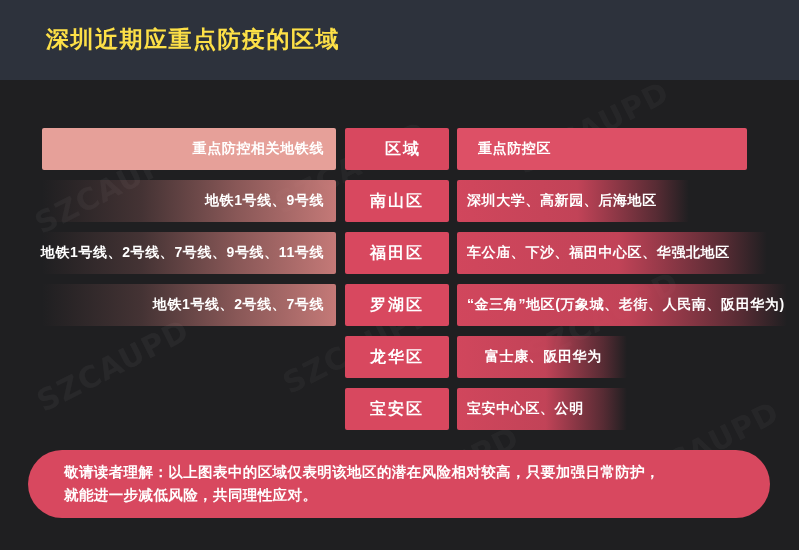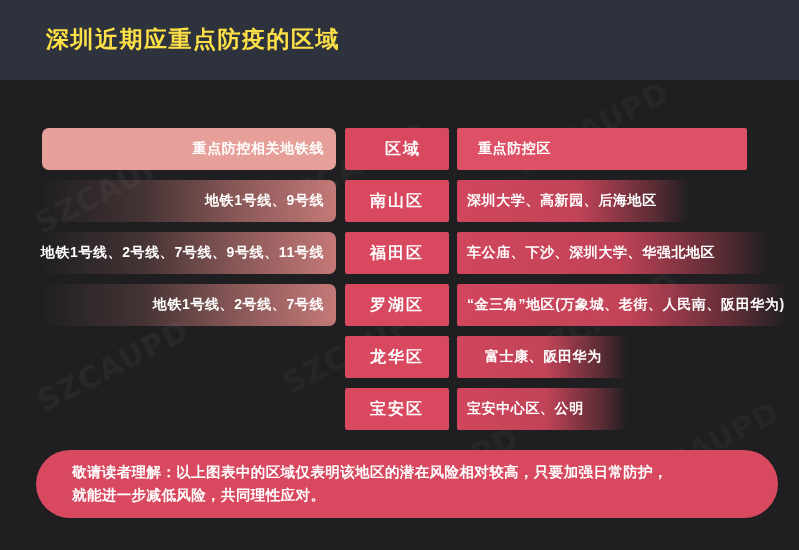--- a/index.html
+++ b/index.html
@@ -89,21 +89,21 @@
   .c-lines {
     left: 42px;
     width: 294px;
     justify-content: flex-end;
     padding-right: 12px;
     background: linear-gradient(to right,
                 rgba(201,122,120,0) 0%,
                 rgba(201,122,120,0.22) 34%,
                 rgba(201,122,120,0.62) 66%,
                 rgba(205,126,124,0.95) 100%);
-    border-radius: 7px;
+    border-radius: 2px;
   }
   .row-head .c-lines {
     background: #e6a099;
     color: #ffffff;
   }
 
   
   .c-district {
     left: 345px;
     width: 104px;
@@ -128,21 +128,21 @@
                 rgba(216,72,95,0) 100%);
   }
   .row-head .c-area {
     background: #dd5066;
     padding-left: 21px;
   }
 
   
   .note {
     position: absolute;
-    left: 36px;
+    left: 28px;
     top: 450px;
     width: 742px;
     height: 68px;
     border-radius: 34px;
     background: #d8485f;
     box-sizing: border-box;
     padding: 11px 36px 0 36px;
     z-index: 5;
   }
   .note p {
@@ -184,21 +184,21 @@
 
     <div class="row">
       <div class="cell c-lines">地铁1号线、9号线</div>
       <div class="cell c-district">南山区</div>
       <div class="cell c-area" style="width:232px;">深圳大学、高新园、后海地区</div>
     </div>
 
     <div class="row">
       <div class="cell c-lines">地铁1号线、2号线、7号线、9号线、11号线</div>
       <div class="cell c-district">福田区</div>
-      <div class="cell c-area" style="width:310px;">车公庙、下沙、深圳大学、华强北地区</div>
+      <div class="cell c-area" style="width:310px;">车公庙、下沙、福田中心区、华强北地区</div>
     </div>
 
     <div class="row">
       <div class="cell c-lines">地铁1号线、2号线、7号线</div>
       <div class="cell c-district">罗湖区</div>
       <div class="cell c-area" style="width:330px;">“金三角”地区(万象城、老街、人民南、阪田华为)</div>
     </div>
 
     <div class="row">
       <div class="cell c-district">龙华区</div>

